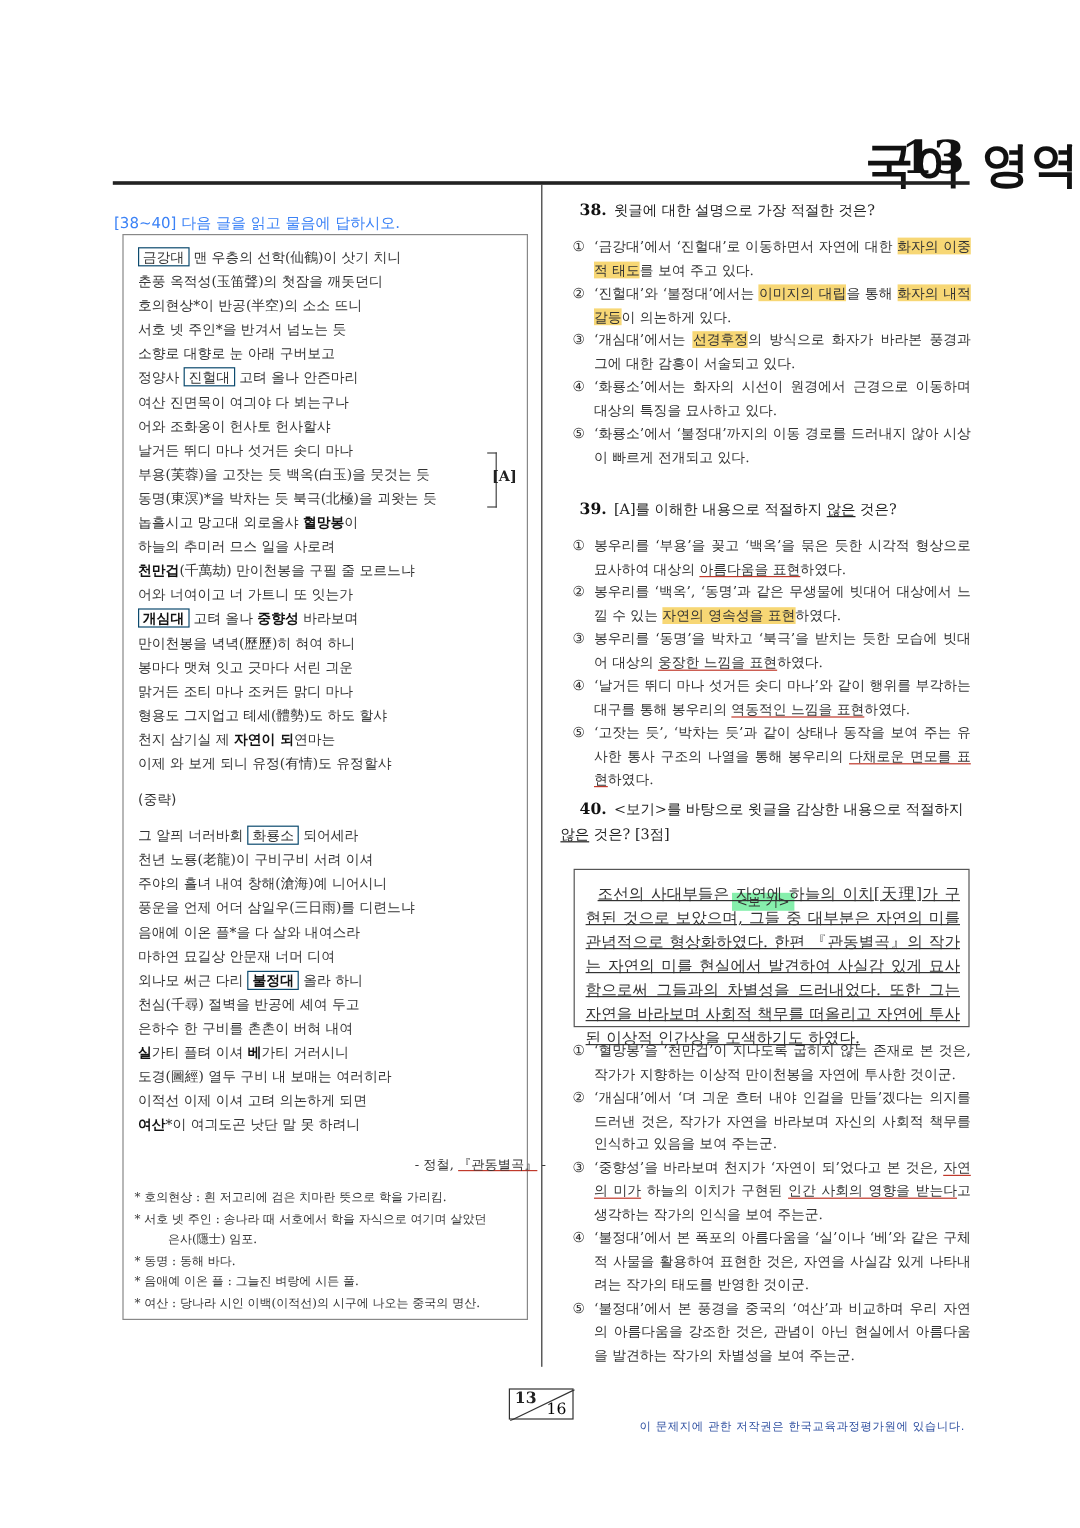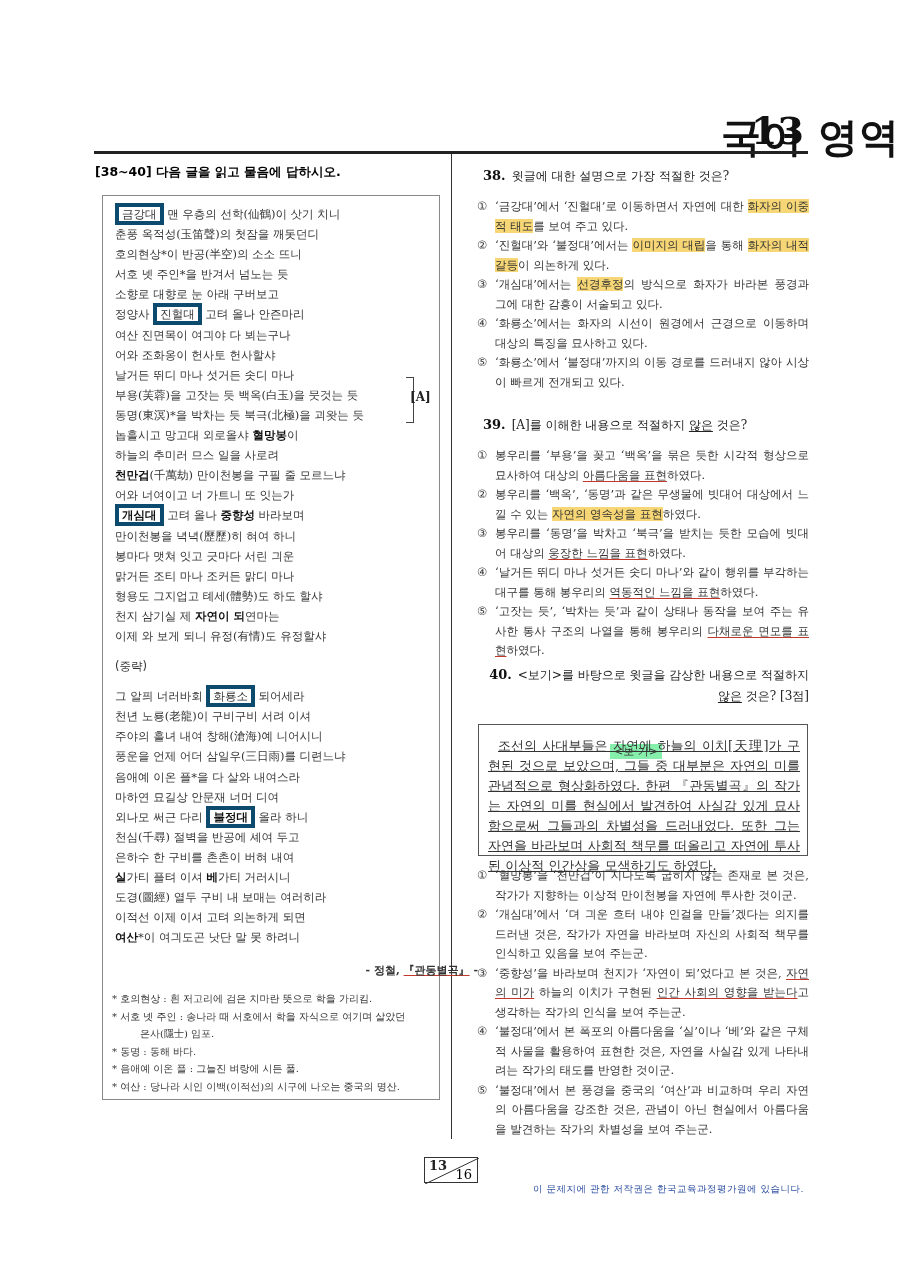--- a/index.html
+++ b/index.html
@@ -7,33 +7,33 @@
   body { position: relative; font-family: "DejaVu Serif", serif; color: #222; }
 
   .header-title { position: absolute; left: 0; width: 900px; top: 110px; text-align: right;
     font-family: "DejaVu Sans", sans-serif; font-size: 40px; font-weight: bold; color: #111; letter-spacing: 1px; }
   .page-num { position: absolute; right: 96px; top: 108px; font-family: "DejaVu Serif", serif;
     font-size: 38px; font-weight: bold; color: #111; }
   .header-rule { position: absolute; left: 94px; top: 151px; width: 714px; height: 3px; background: #222; }
   .col-divider { position: absolute; left: 451px; top: 154px; width: 1px; height: 985px; background: #333; }
 
   .left-col { position: absolute; left: 95px; top: 160px; width: 348px; }
-  .instruction { font-family: "DejaVu Sans", sans-serif; font-size: 12.5px; color: #000000; margin-top: 4px; margin-left: 0px; font-weight: bold; }
+  .instruction { font-family: "DejaVu Sans", sans-serif; font-size: 12.5px; color: #3b82f6; margin-top: 18px; margin-left: 0px; }
 
   .passage-box { position: absolute; left: 102px; top: 195px; width: 338px; height: 905px;
     border: 1px solid #888; }
   .poem { position: absolute; left: 115px; top: 204px; width: 320px; font-size: 11.5px; line-height: 20.1px; color: #333; }
   .poem .line { white-space: nowrap; height: 20.1px; }
-  .boxed { border: 4px solid #0c4a6e; padding: 0 3px; }
+  .boxed { border: 1px solid #0c4a6e; padding: 0 3px; }
   .b { font-weight: bold; color: #111; }
   .omit { text-align: left; margin: 10px 0 10px; font-family: "DejaVu Sans", sans-serif; font-size: 11.5px; }
   .bracketA { position: absolute; left: 402px; top: 377px; width: 24px; height: 46px; }
   .bracketA .br { position: absolute; left: 4px; top: 0; width: 8px; height: 46px; border: 1px solid #444; border-left: none; }
   .bracketA .lbl { position: absolute; left: 8px; top: 13px; font-size: 12px; font-weight: bold; color: #222; }
-  .source { position: absolute; right: 422px; top: 963px; font-size: 11px; color: #333; white-space: nowrap; font-weight: bold; }
+  .source { position: absolute; right: 445px; top: 963px; font-size: 11px; color: #333; white-space: nowrap; }
   .source-title { text-decoration: underline; text-decoration-color: #c0392b; }
   .notes { position: absolute; left: 112px; top: 990px; width: 325px; font-size: 10px; line-height: 17.5px; color: #333; }
   .notes .note { white-space: nowrap; }
   .notes .indent { padding-left: 28px; }
   .q { position: absolute; left: 467px; width: 342px; font-size: 11.5px; color: #333; }
   .q-head { font-size: 12px; color: #222; line-height: 21px; }
   .q-num { font-weight: bold; font-size: 13px; margin-right: 6px; color: #111; margin-left: 16px; }
   .choice { position: relative; padding-left: 28px; line-height: 19.5px; text-align: justify; color: #333; }
   .choice .cn { position: absolute; left: 10px; top: 0; }
   .hl { background: #f7d775; }
@@ -137,21 +137,21 @@
     <div class="q-head"><span class="q-num">39.</span><span>[A]를 이해한 내용으로 적절하지 </span><span class="ul-plain">않은</span><span> 것은?</span></div>
     <div style="height:10px;"></div>
     <div class="choice"><span class="cn">①</span><span>봉우리를 ‘부용’을 꽂고 ‘백옥’을 묶은 듯한 시각적 형상으로 묘사하여 대상의 </span><span class="ul">아름다움을 표현</span><span>하였다.</span></div>
     <div class="choice"><span class="cn">②</span><span>봉우리를 ‘백옥’, ‘동명’과 같은 무생물에 빗대어 대상에서 느낄 수 있는 </span><span class="hl">자연의 영속성을 표현</span><span>하였다.</span></div>
     <div class="choice"><span class="cn">③</span><span>봉우리를 ‘동명’을 박차고 ‘북극’을 받치는 듯한 모습에 빗대어 대상의 </span><span class="ul">웅장한 느낌을 표현</span><span>하였다.</span></div>
     <div class="choice"><span class="cn">④</span><span>‘날거든 뛰디 마나 섯거든 솟디 마나’와 같이 행위를 부각하는 대구를 통해 봉우리의 </span><span class="ul">역동적인 느낌을 표현</span><span>하였다.</span></div>
     <div class="choice"><span class="cn">⑤</span><span>‘고잣는 듯’, ‘박차는 듯’과 같이 상태나 동작을 보여 주는 유사한 통사 구조의 나열을 통해 봉우리의 </span><span class="ul">다채로운 면모를 표현</span><span>하였다.</span></div>
   </div>
 
   <div class="q" style="top:664px;">
-    <div class="q-head" style="padding-left:0;text-align:right;"><span class="q-num">40.</span><span>&lt;보기&gt;를 바탕으로 윗글을 감상한 내용으로 적절하지 </span><span class="ul-plain">않은</span><span> 것은? [3점]</span></div>
+    <div class="q-head" style="padding-left:0;"><span class="q-num">40.</span><span>&lt;보기&gt;를 바탕으로 윗글을 감상한 내용으로 적절하지 </span><span class="ul-plain">않은</span><span> 것은? [3점]</span></div>
   </div>
 
   <div class="bogi"></div>
   <div class="bogi-title">&lt;보  기&gt;</div>
   <div class="bogi-text">조선의 사대부들은 자연에 하늘의 이치[天理]가 구현된 것으로 보았으며, 그들 중 대부분은 자연의 미를 관념적으로 형상화하였다. 한편 『관동별곡』의 작가는 자연의 미를 현실에서 발견하여 사실감 있게 묘사함으로써 그들과의 차별성을 드러내었다. 또한 그는 자연을 바라보며 사회적 책무를 떠올리고 자연에 투사된 이상적 인간상을 모색하기도 하였다.</div>
 
   <div class="q" style="top:866px;">
     <div class="choice"><span class="cn">①</span><span>‘혈망봉’을 ‘천만겁’이 지나도록 굽히지 않는 존재로 본 것은, 작가가 지향하는 이상적 만이천봉을 자연에 투사한 것이군.</span></div>
     <div class="choice"><span class="cn">②</span><span>‘개심대’에서 ‘뎌 긔운 흐터 내야 인걸을 만들’겠다는 의지를 드러낸 것은, 작가가 자연을 바라보며 자신의 사회적 책무를 인식하고 있음을 보여 주는군.</span></div>
     <div class="choice"><span class="cn">③</span><span>‘중향성’을 바라보며 천지가 ‘자연이 되’었다고 본 것은, </span><span class="ul">자연의 미가</span><span> 하늘의 이치가 구현된 </span><span class="ul">인간 사회의 영향을 받는다</span><span>고 생각하는 작가의 인식을 보여 주는군.</span></div>

